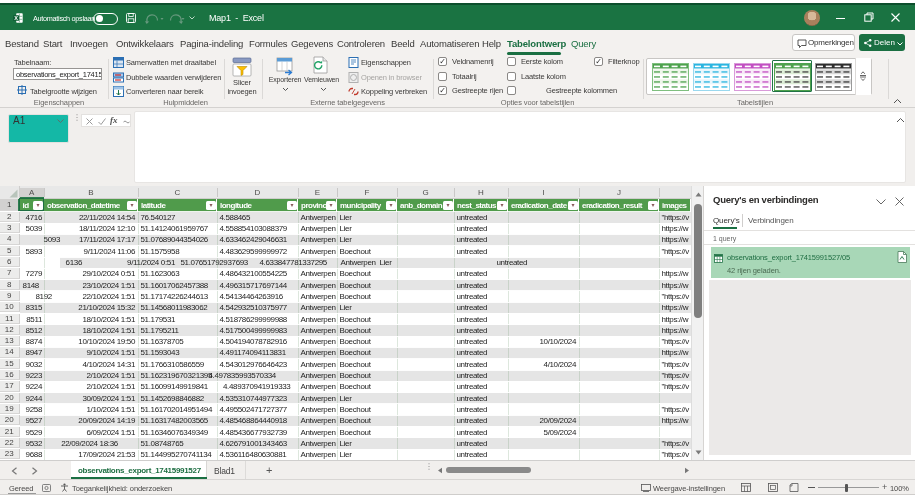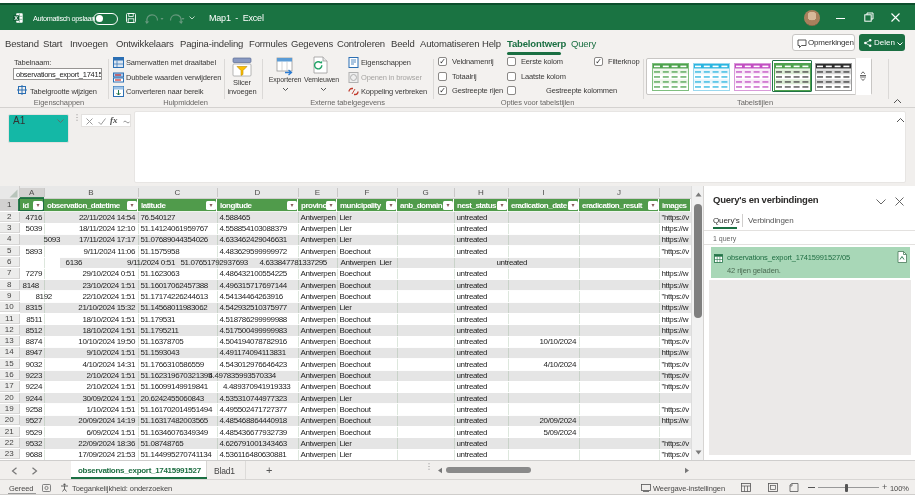--- a/index.html
+++ b/index.html
@@ -620,21 +620,21 @@
 <div class="ab dcell" style="left:118.5px;width:79.0px;padding-left:2.5px;">51.16099149919841</div>
 <div class="ab dcell" style="left:197.5px;width:81.0px;padding-left:6px;">4.489370941919333</div>
 <div class="ab dcell" style="left:278.5px;width:39.0px;padding-left:2.5px;">Antwerpen</div>
 <div class="ab dcell" style="left:317.5px;width:60.0px;padding-left:2.5px;">Boechout</div>
 <div class="ab dcell" style="left:434.5px;width:54.0px;padding-left:2.5px;">untreated</div>
 <div class="ab dcell" style="left:639.5px;width:32.0px;padding-left:2.5px;">"https://v</div>
 </div>
 <div class="ab drow grn" style="top:206.60000000000005px;height:11.3px;">
 <div class="ab dcell" style="left:0.0px;width:24.5px;text-align:right;padding-right:2px;">9244</div>
 <div class="ab dcell" style="left:24.5px;width:94.0px;text-align:right;padding-right:3px;">30/09/2024 1:51</div>
-<div class="ab dcell" style="left:118.5px;width:79.0px;padding-left:2.5px;">20.6242455060843</div>
+<div class="ab dcell" style="left:118.5px;width:79.0px;padding-left:2.5px;">51.1452698846882</div>
 <div class="ab dcell" style="left:197.5px;width:81.0px;padding-left:2.5px;">4.535310744977323</div>
 <div class="ab dcell" style="left:278.5px;width:39.0px;padding-left:2.5px;">Antwerpen</div>
 <div class="ab dcell" style="left:317.5px;width:60.0px;padding-left:2.5px;">Lier</div>
 <div class="ab dcell" style="left:434.5px;width:54.0px;padding-left:2.5px;">untreated</div>
 </div>
 <div class="ab drow" style="top:217.90000000000006px;height:11.3px;">
 <div class="ab dcell" style="left:0.0px;width:24.5px;text-align:right;padding-right:2px;">9258</div>
 <div class="ab dcell" style="left:24.5px;width:94.0px;text-align:right;padding-right:3px;">1/10/2024 1:51</div>
 <div class="ab dcell" style="left:118.5px;width:79.0px;padding-left:2.5px;">51.161702014951494</div>
 <div class="ab dcell" style="left:197.5px;width:81.0px;padding-left:2.5px;">4.495502471727377</div>
@@ -659,21 +659,21 @@
 <div class="ab dcell" style="left:24.5px;width:94.0px;text-align:right;padding-right:3px;">6/09/2024 1:51</div>
 <div class="ab dcell" style="left:118.5px;width:79.0px;padding-left:2.5px;">51.16346076349349</div>
 <div class="ab dcell" style="left:197.5px;width:81.0px;padding-left:2.5px;">4.485436677932739</div>
 <div class="ab dcell" style="left:278.5px;width:39.0px;padding-left:2.5px;">Antwerpen</div>
 <div class="ab dcell" style="left:317.5px;width:60.0px;padding-left:2.5px;">Boechout</div>
 <div class="ab dcell" style="left:434.5px;width:54.0px;padding-left:2.5px;">untreated</div>
 <div class="ab dcell" style="left:488.5px;width:71.0px;text-align:right;padding-right:3px;">5/09/2024</div>
 </div>
 <div class="ab drow grn" style="top:251.8000000000001px;height:11.3px;">
 <div class="ab dcell" style="left:0.0px;width:24.5px;text-align:right;padding-right:2px;">9532</div>
-<div class="ab dcell" style="left:24.5px;width:94.0px;text-align:right;padding-right:3px;">22/09/2024 18:36</div>
+<div class="ab dcell" style="left:24.5px;width:94.0px;text-align:center;padding-right:3px;">22/09/2024 18:36</div>
 <div class="ab dcell" style="left:118.5px;width:79.0px;padding-left:2.5px;">51.08748765</div>
 <div class="ab dcell" style="left:197.5px;width:81.0px;padding-left:2.5px;">4.626791001343463</div>
 <div class="ab dcell" style="left:278.5px;width:39.0px;padding-left:2.5px;">Antwerpen</div>
 <div class="ab dcell" style="left:317.5px;width:60.0px;padding-left:2.5px;">Lier</div>
 <div class="ab dcell" style="left:434.5px;width:54.0px;padding-left:2.5px;">untreated</div>
 <div class="ab dcell" style="left:639.5px;width:32.0px;padding-left:2.5px;">"https://v</div>
 </div>
 <div class="ab drow" style="top:263.1000000000001px;height:11.3px;">
 <div class="ab dcell" style="left:0.0px;width:24.5px;text-align:right;padding-right:2px;">9688</div>
 <div class="ab dcell" style="left:24.5px;width:94.0px;text-align:right;padding-right:3px;">17/09/2024 21:53</div>

